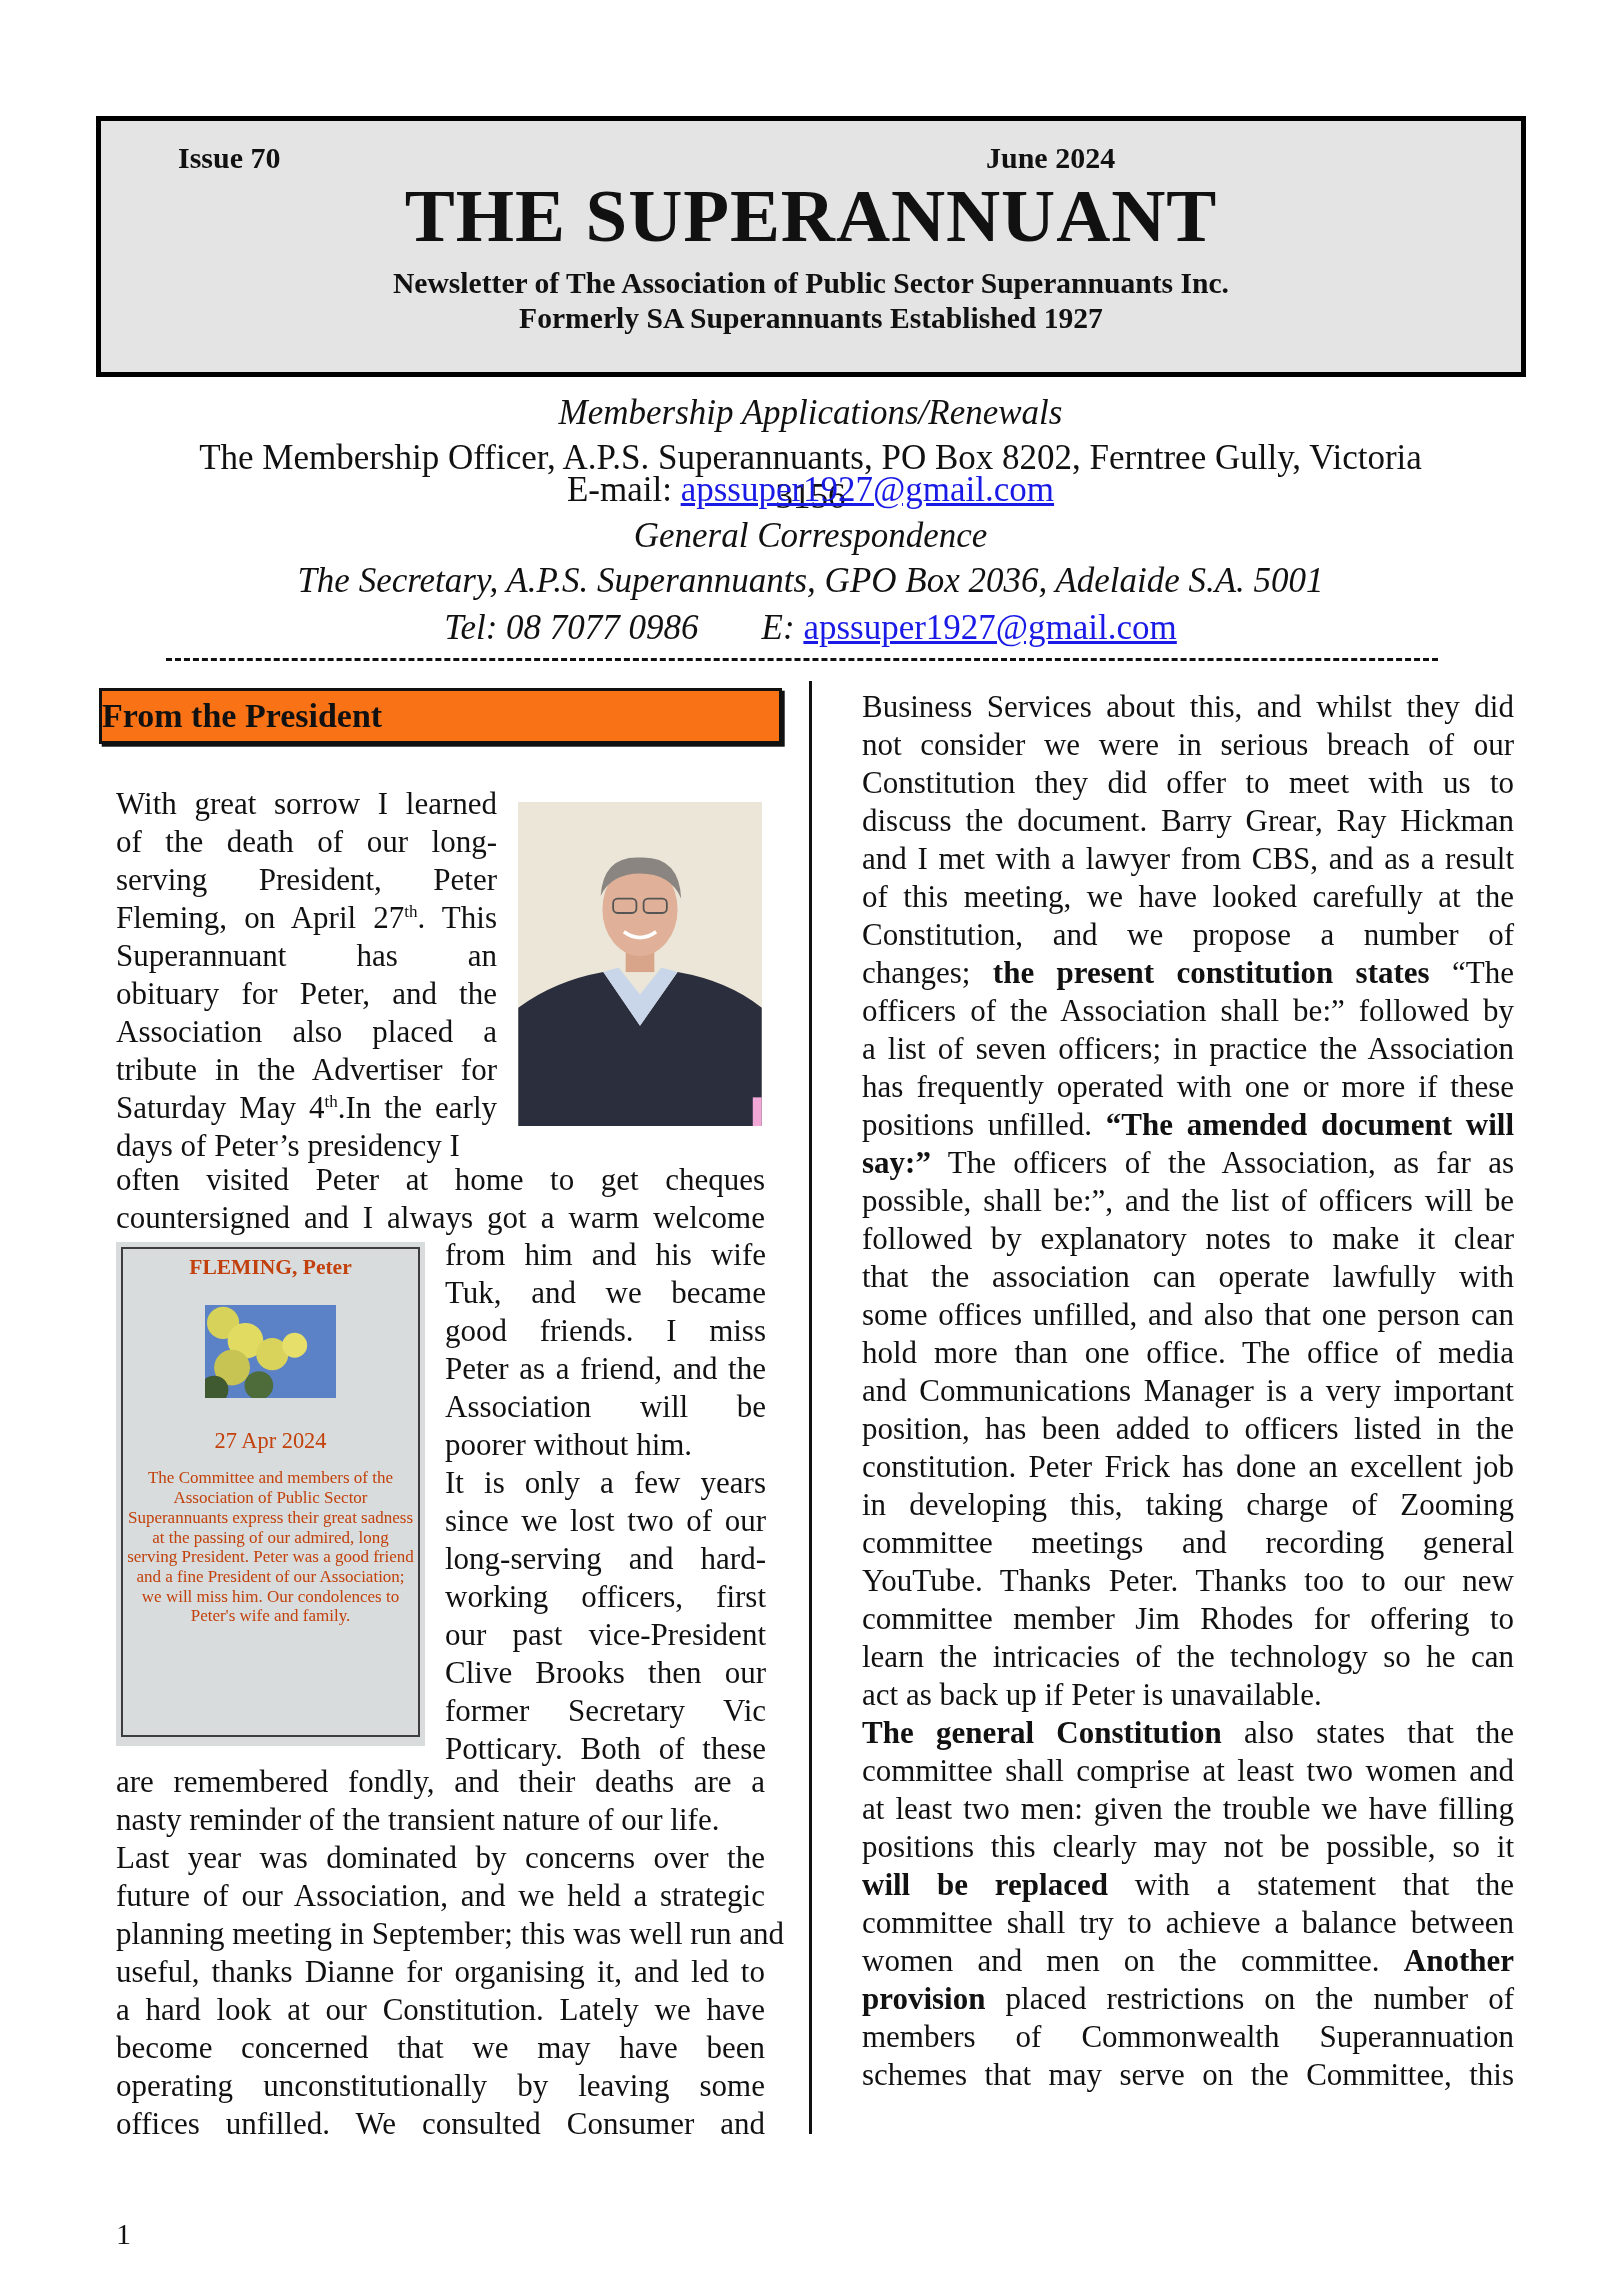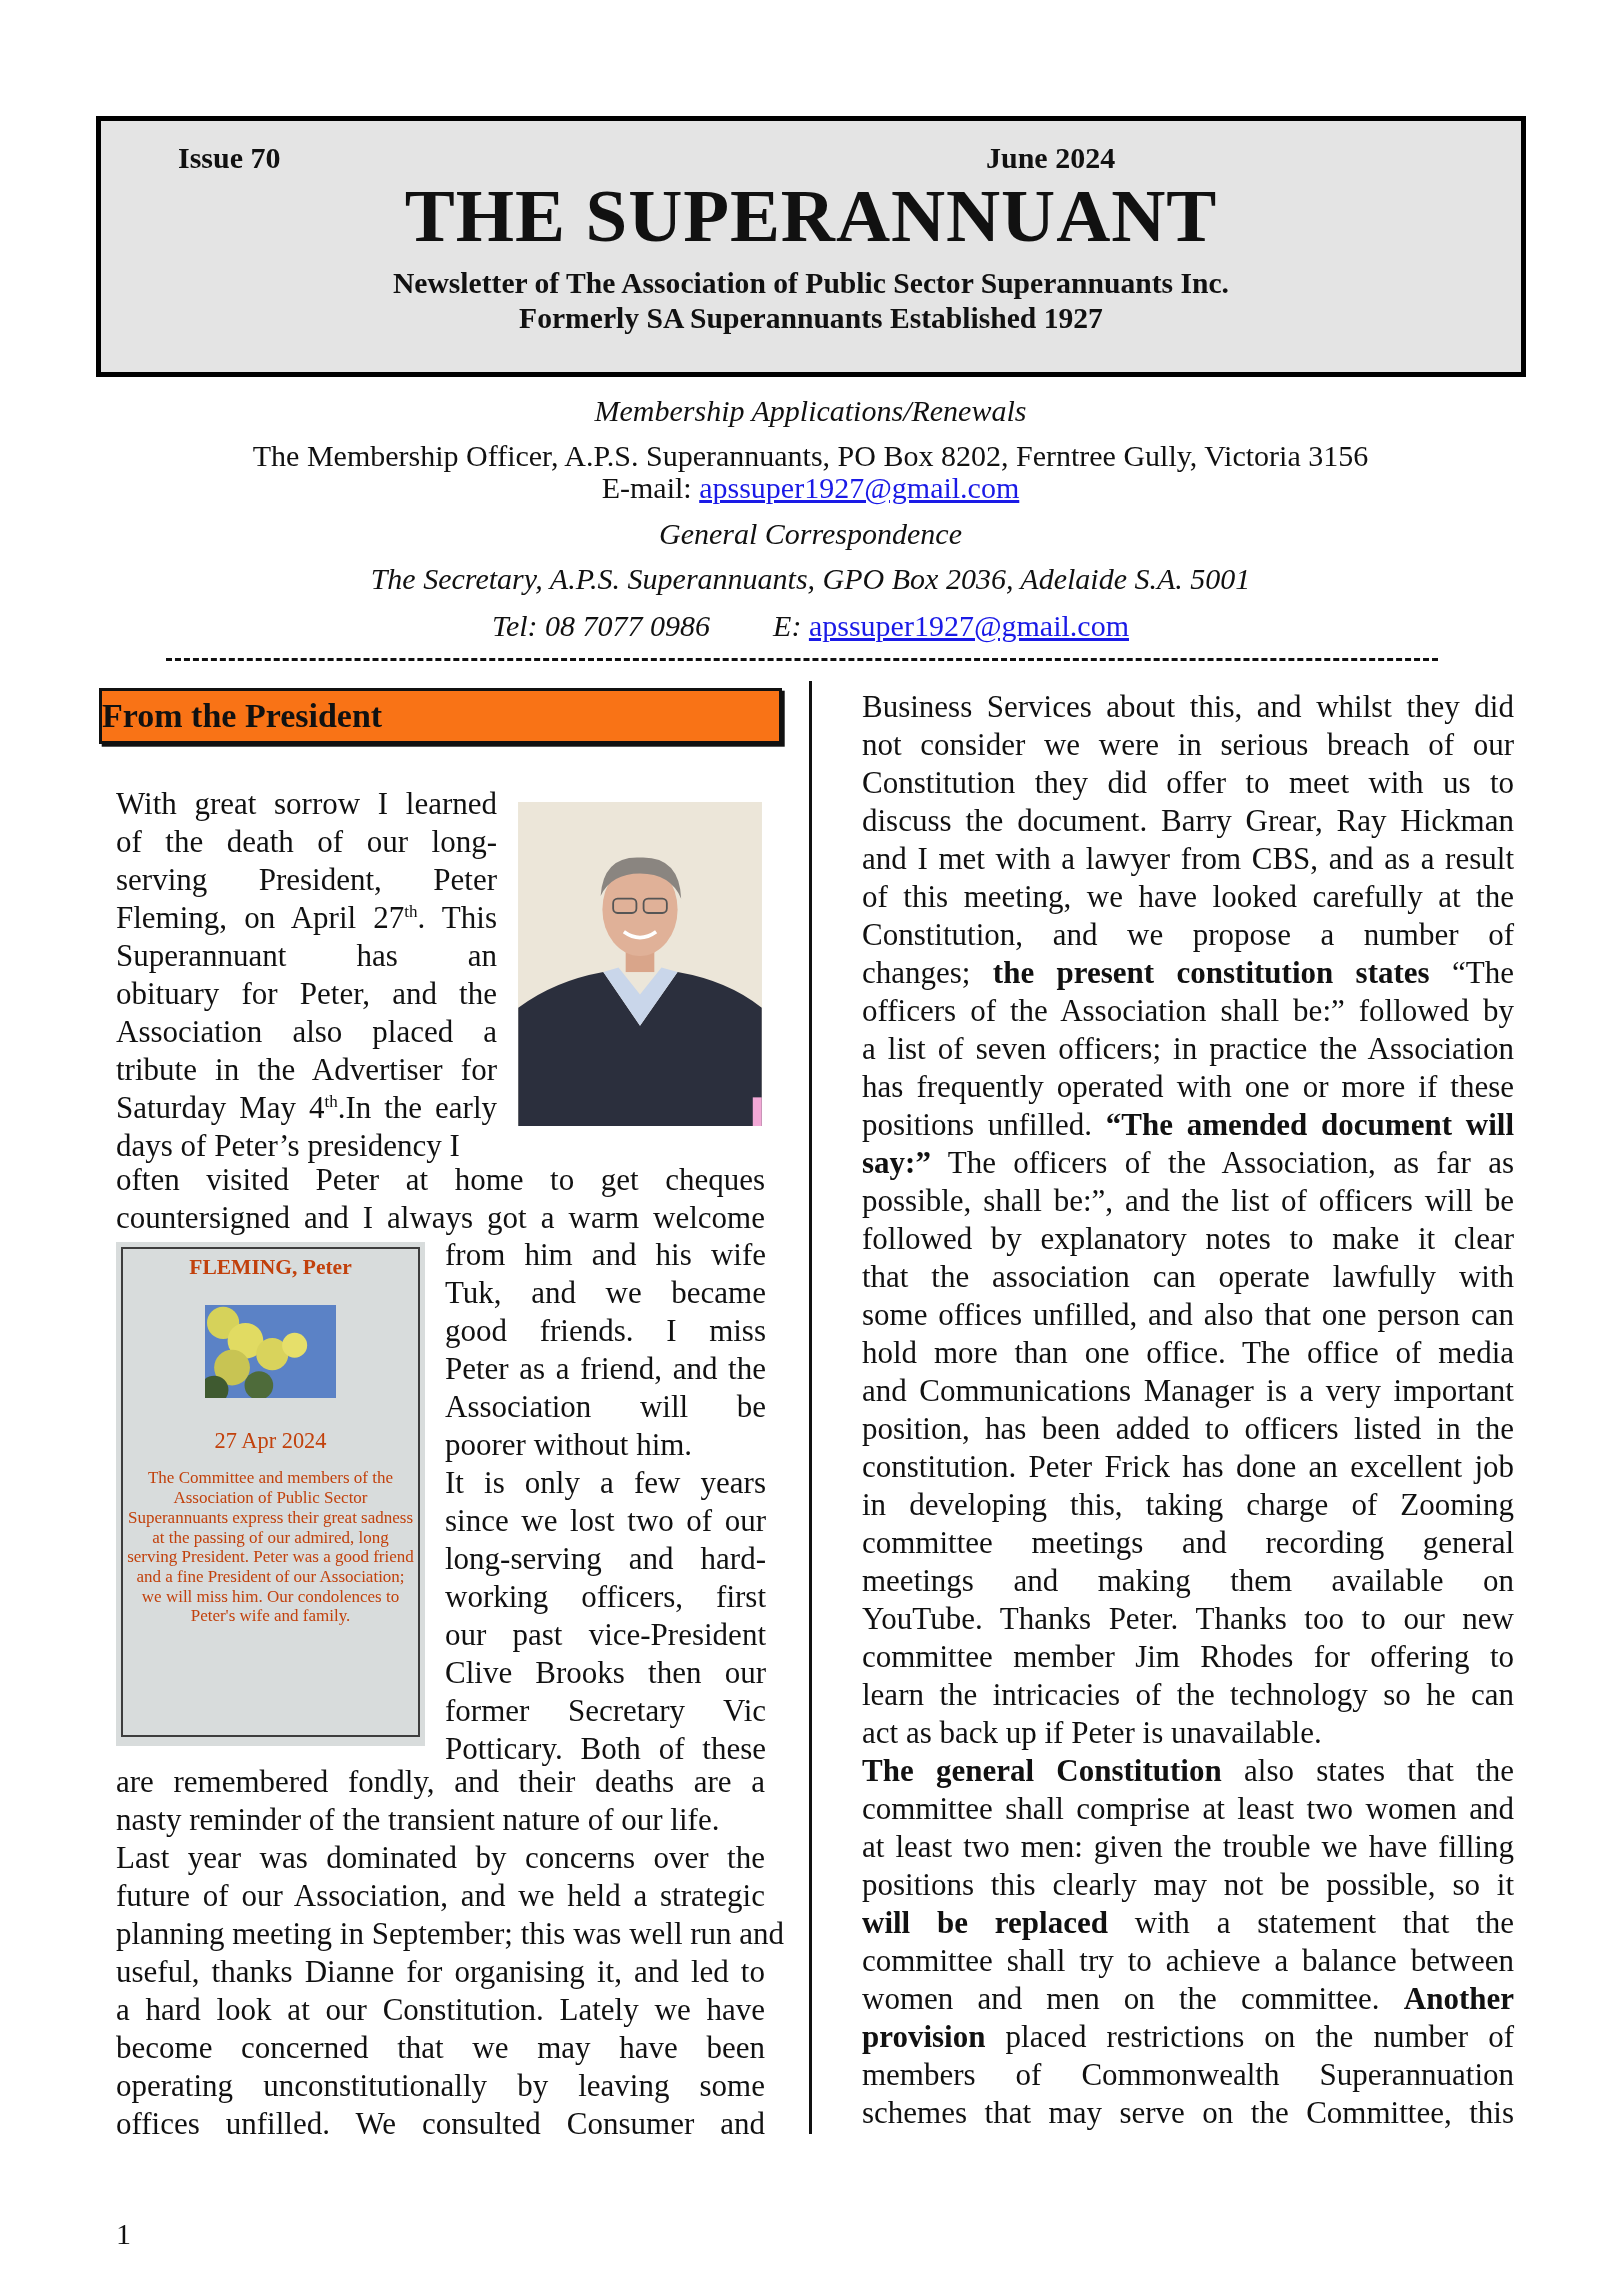--- a/index.html
+++ b/index.html
@@ -12,21 +12,21 @@
               border: 5.4px solid #000; background: #e4e4e4; }
   #issue { left: 77px; top: 19.7px; font-weight: bold; font-size: 30px; }
   #date  { left: 885px; top: 19.7px; font-weight: bold; font-size: 30px; }
   #title { left: 0; right: 0; top: 57px; text-align: center; font-weight: bold;
            font-size: 75px; letter-spacing: 0.9px; line-height: 1; }
   #sub1  { left: 0; right: 0; top: 146px; text-align: center; font-weight: bold; font-size: 29.6px; }
   #sub2  { left: 0; right: 0; top: 181px; text-align: center; font-weight: bold; font-size: 29.6px; }
   #url   { left: 0; right: 0; top: 215px; text-align: center; font-size: 29px; }
 
   
-  .ctr { left: 161px; width: 1299px; text-align: center; font-size: 30px; line-height: 1.1; }
+  .ctr { left: 161px; width: 1299px; text-align: center; font-size: 35px; line-height: 1.1; }
   .it  { font-style: italic; }
   a.lnk { color: #1a1ae6; text-decoration: underline; margin-top: 16px; }
   #dash { left: 166px; top: 658px; width: 1272px; height: 0; border-top: 3.6px dashed #111; }
 
   
   #sechead { left: 99px; top: 688px; width: 677px; height: 50px; border: 3.6px solid #111;
              background: #f97316; text-align: left; font-weight: bold; font-size: 34px;
              line-height: 50px; box-shadow: 2.7px 2.7px 0 #111; }
   #divider { left: 809px; top: 681px; width: 2.7px; height: 1453px; background: #111; }
 
@@ -171,21 +171,20 @@
     <span class="line">possible, shall be:”, and the list of officers will be</span>
     <span class="line">followed by explanatory notes to make it clear</span>
     <span class="line">that the association can operate lawfully with</span>
     <span class="line">some offices unfilled, and also that one person can</span>
     <span class="line">hold more than one office. The office of media</span>
     <span class="line">and Communications Manager is a very important</span>
     <span class="line">position, has been added to officers listed in the</span>
     <span class="line">constitution. Peter Frick has done an excellent job</span>
     <span class="line">in developing this, taking charge of Zooming</span>
     <span class="line">committee meetings and recording general</span>
-    <span class="line">meetings and making them available on</span>
     <span class="line">YouTube. Thanks Peter. Thanks too to our new</span>
     <span class="line">committee member Jim Rhodes for offering to</span>
     <span class="line">learn the intricacies of the technology so he can</span>
     <span class="line last">act as back up if Peter is unavailable.</span>
     <span class="line"><b>The general Constitution</b> also states that the</span>
     <span class="line">committee shall comprise at least two women and</span>
     <span class="line">at least two men: given the trouble we have filling</span>
     <span class="line">positions this clearly may not be possible, so it</span>
     <span class="line"><b>will be replaced</b> with a statement that the</span>
     <span class="line">committee shall try to achieve a balance between</span>

